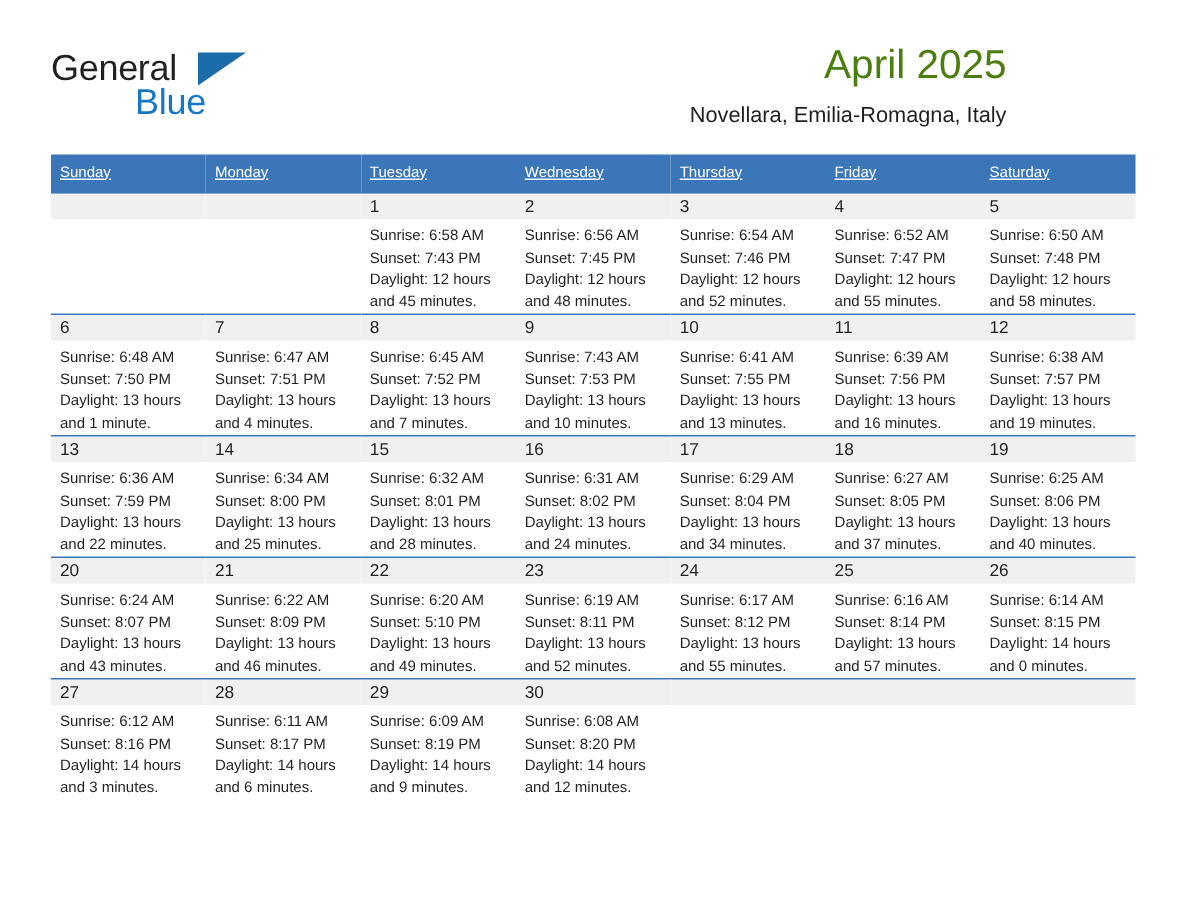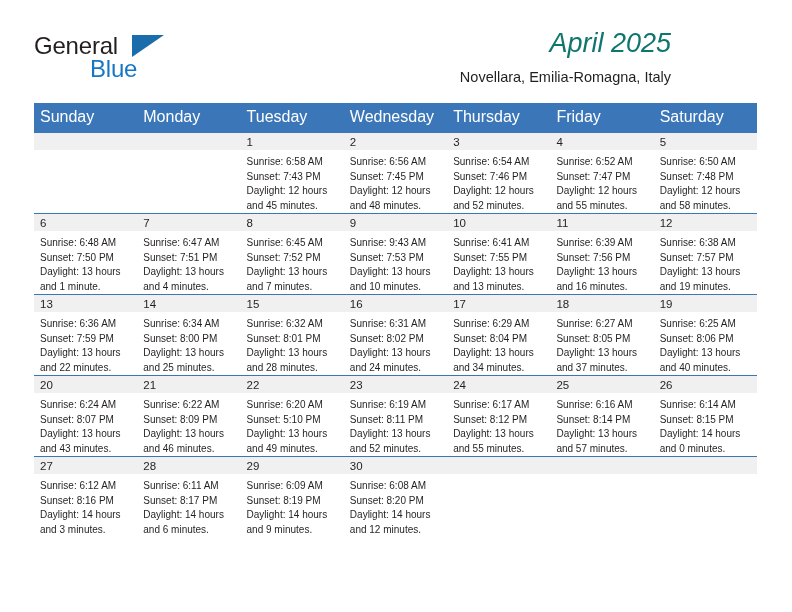--- a/index.html
+++ b/index.html
@@ -65,24 +65,23 @@
   }
 
   .title-block {
     position: absolute;
     right: 0;
     top: 0;
     text-align: right;
   }
   .cal-title {
     font-size: 27px;
-    color: #0f766e;
+    color: #4d7c0f;
     line-height: 34px;
     white-space: nowrap;
-    font-style: italic;
   }
   .cal-subtitle {
     font-size: 14.5px;
     color: #231f20;
     line-height: 22px;
     margin-top: 6px;
     white-space: nowrap;
     padding-left: 12px;
   }
 
@@ -92,25 +91,26 @@
     left: 34px;
     top: 103px;
     width: 723px;
     border-collapse: collapse;
     table-layout: fixed;
   }
   .calendar th {
     background: #3b77b8;
     color: #ffffff;
     font-weight: normal;
-    font-size: 16px;
+    font-size: 10px;
     text-align: left;
     padding: 5px 0 6px 6px;
     height: 14px;
     border: none;
+    text-decoration: underline;
   }
   .calendar td {
     vertical-align: top;
     padding: 0;
     border-top: 1px solid #3b77b8;
     border-left: none;
     border-right: none;
     border-bottom: none;
     height: 76px;
     background: #ffffff;
@@ -249,21 +249,21 @@
             <div class="cell-body">
               <div>Sunrise: 6:45 AM</div>
               <div>Sunset: 7:52 PM</div>
               <div>Daylight: 13 hours</div>
               <div>and 7 minutes.</div>
             </div>
           </td>
           <td class="">
             <div class="daynum-band">9</div>
             <div class="cell-body">
-              <div>Sunrise: 9:43 AM</div>
+              <div>Sunrise: 7:43 AM</div>
               <div>Sunset: 7:53 PM</div>
               <div>Daylight: 13 hours</div>
               <div>and 10 minutes.</div>
             </div>
           </td>
           <td class="">
             <div class="daynum-band">10</div>
             <div class="cell-body">
               <div>Sunrise: 6:41 AM</div>
               <div>Sunset: 7:55 PM</div>

